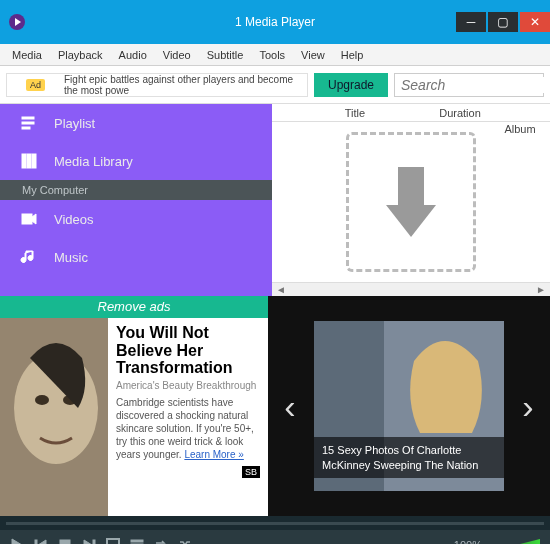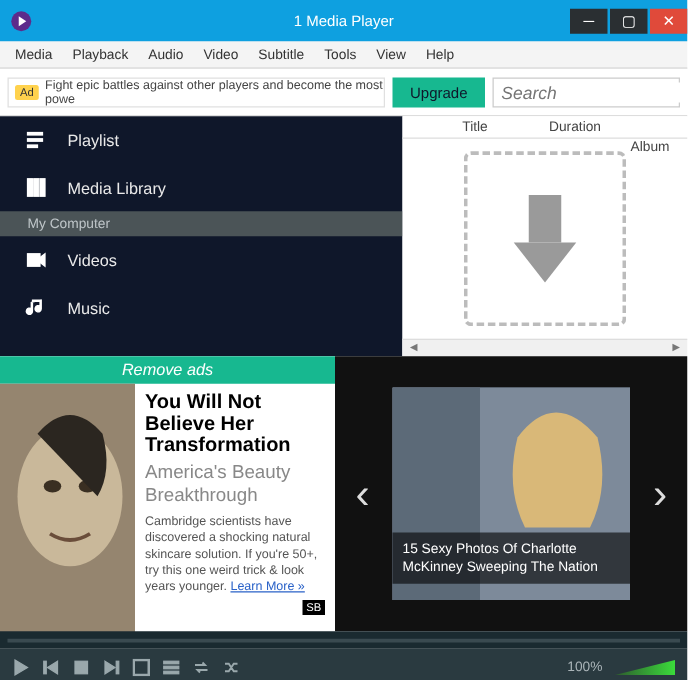--- a/index.html
+++ b/index.html
@@ -1,53 +1,53 @@
 <!DOCTYPE html>
 <html><head>
 <meta charset="utf-8">
 <style>
 * { box-sizing: border-box; margin: 0; padding: 0; font-family: "Segoe UI", Arial, sans-serif; }
 body { width: 550px; height: 544px; overflow: hidden; background: #fff; }
-.titlebar { height: 33px; background: #0ea0e0; display: flex; align-items: center; position: relative; }
+.titlebar { height: 44px; background: #0ea0e0; display: flex; align-items: center; position: relative; }
 .titlebar .logo { width: 18px; height: 18px; margin-left: 8px; }
 .titlebar .title { position: absolute; left: 50%; transform: translateX(-50%); font-size: 12px; color: #fff; }
 .titlebar .ctrls { margin-left: auto; display: flex; }
 .titlebar .ctrl { width: 30px; height: 20px; display: flex; align-items: center; justify-content: center; color: #fff; font-size: 12px; }
 .titlebar .ctrl.min { background: #2a2f32; }
 .titlebar .ctrl.max { background: #2a2f32; margin: 0 2px; }
 .titlebar .ctrl.close { background: #e04a3a; }
 .menubar { height: 22px; background: #f4f4f4; border-bottom: 1px solid #d0d0d0; display: flex; align-items: center; padding: 0 4px; font-size: 11px; color: #333; }
 .menubar span { padding: 0 8px; }
 .topbar { height: 38px; background: #fff; display: flex; align-items: center; padding: 4px 6px; gap: 6px; border-bottom: 1px solid #ddd; }
 .adbox { flex: 1; height: 24px; border: 1px solid #e0e0e0; display: flex; align-items: center; font-size: 10px; color: #444; overflow: hidden; }
-.adbadge { background: #ffd24d; color: #333; padding: 1px 4px; font-size: 9px; margin: 0 5px; border-radius: 2px; }
+.adbadge { background: #ffd24d; color: #333; padding: 1px 4px; font-size: 9px; margin: 0 19px; border-radius: 2px; }
 .upgrade { background: #17b890; color: #0f172a; height: 24px; padding: 0 14px; display: flex; align-items: center; font-size: 12px; }
 .search { width: 150px; height: 24px; border: 1px solid #ccc; display: flex; align-items: center; padding: 0 6px; }
 .search input { border: none; outline: none; flex: 1; font-size: 14px; color: #888; font-style: italic; }
 .mainrow { display: flex; height: 192px; }
-.sidebar { width: 322px; background: #0f172a; color: #eaeaea; display: flex; flex-direction: column; }
+.sidebar { width: 272px; background: #8b5cf6; color: #eaeaea; display: flex; flex-direction: column; }
 .sideitem { display: flex; align-items: center; height: 38px; padding-left: 20px; gap: 16px; font-size: 13px; }
 .sideitem.sub { background: #4b5457; color: #bfc6c9; font-size: 11px; padding-left: 22px; height: 20px; }
 .icon { width: 18px; height: 18px; fill: #fff; stroke: #fff; }
 .content { flex: 1; background: #fff; display: flex; flex-direction: column; text-align: center; }
 .colhdr { height: 18px; border-bottom: 1px solid #ddd; display: flex; font-size: 11px; color: #444; align-items: center; }
 .colhdr span:nth-child(1){ padding-left: 8px; flex:1;}
 .colhdr span:nth-child(2){ width:60px;}
 .colhdr span:nth-child(3){ width:60px;margin-top:32px;}
 .dropzone { flex: 1; display: flex; align-items: center; justify-content: center; position: relative; }
 .dropzone .dashed { width: 130px; height: 140px; border: 3px dashed #bcbcbc; border-radius: 6px; display:flex; align-items:center; justify-content:center;}
 .scroll { height: 14px; background: #f0f0f0; border-top: 1px solid #ddd; display:flex; align-items:center; justify-content:space-between; padding:0 4px; font-size:10px; color:#777;}
 .adsrow { display: flex; height: 220px; }
 .adleft { width: 268px; background: #fff; display:flex; flex-direction:column; }
 .adleft .rmads { background: #17b890; color:#fff; text-align:center; font-size:13px; height:22px; line-height:22px;font-style:italic;}
 .adleft .body { flex:1; display:flex; }
 .adleft .img { width:108px; background:#a08c78;}
 .adleft .txt { flex:1; padding:6px 8px 2px 8px; font-size:10px; color:#555; line-height:1.3;}
 .adleft .txt h3 { font-size:16px; font-weight:bold; color:#000; line-height:1.1; margin-bottom:2px;}
-.adleft .txt .sub { font-size:15px; color:#888; margin-bottom:4px;}
+.adleft .txt .sub { font-size:10px; color:#888; margin-bottom:4px;}
 .adleft .txt a { color:#2a62c8; text-decoration:underline;}
 .adright { flex:1; background:#111; position:relative; display:flex; align-items:center; justify-content:center;}
 .adright .thumb { width:190px; height:170px; background:#8a9aad; position:relative;}
 .adright .caption { position:absolute; bottom:13px; left:0; right:0; background:rgba(0,0,0,.6); color:#fff; font-size:11px; padding:6px 8px; line-height:1.3;}
 .adright .arrow { position:absolute; top:50%; transform:translateY(-50%); width:36px; height:36px; color:#ddd; font-size:34px; display:flex; align-items:center; justify-content:center;}
 .adright .arrow.l{left:4px;} .adright .arrow.r{right:4px;}
 .pbar { height: 14px; background:#1a2a30; position:relative;}
 .pbar .track { position:absolute; left:6px; right:6px; top:6px; height:3px; background:#3a4a50;}
 .ctrlbar { height:30px; background:#2a3a40; display:flex; align-items:center; padding:0 10px; gap:10px; color:#aab4b8; font-size:11px;}
 .ctrlbar .spacer{flex:1;}

